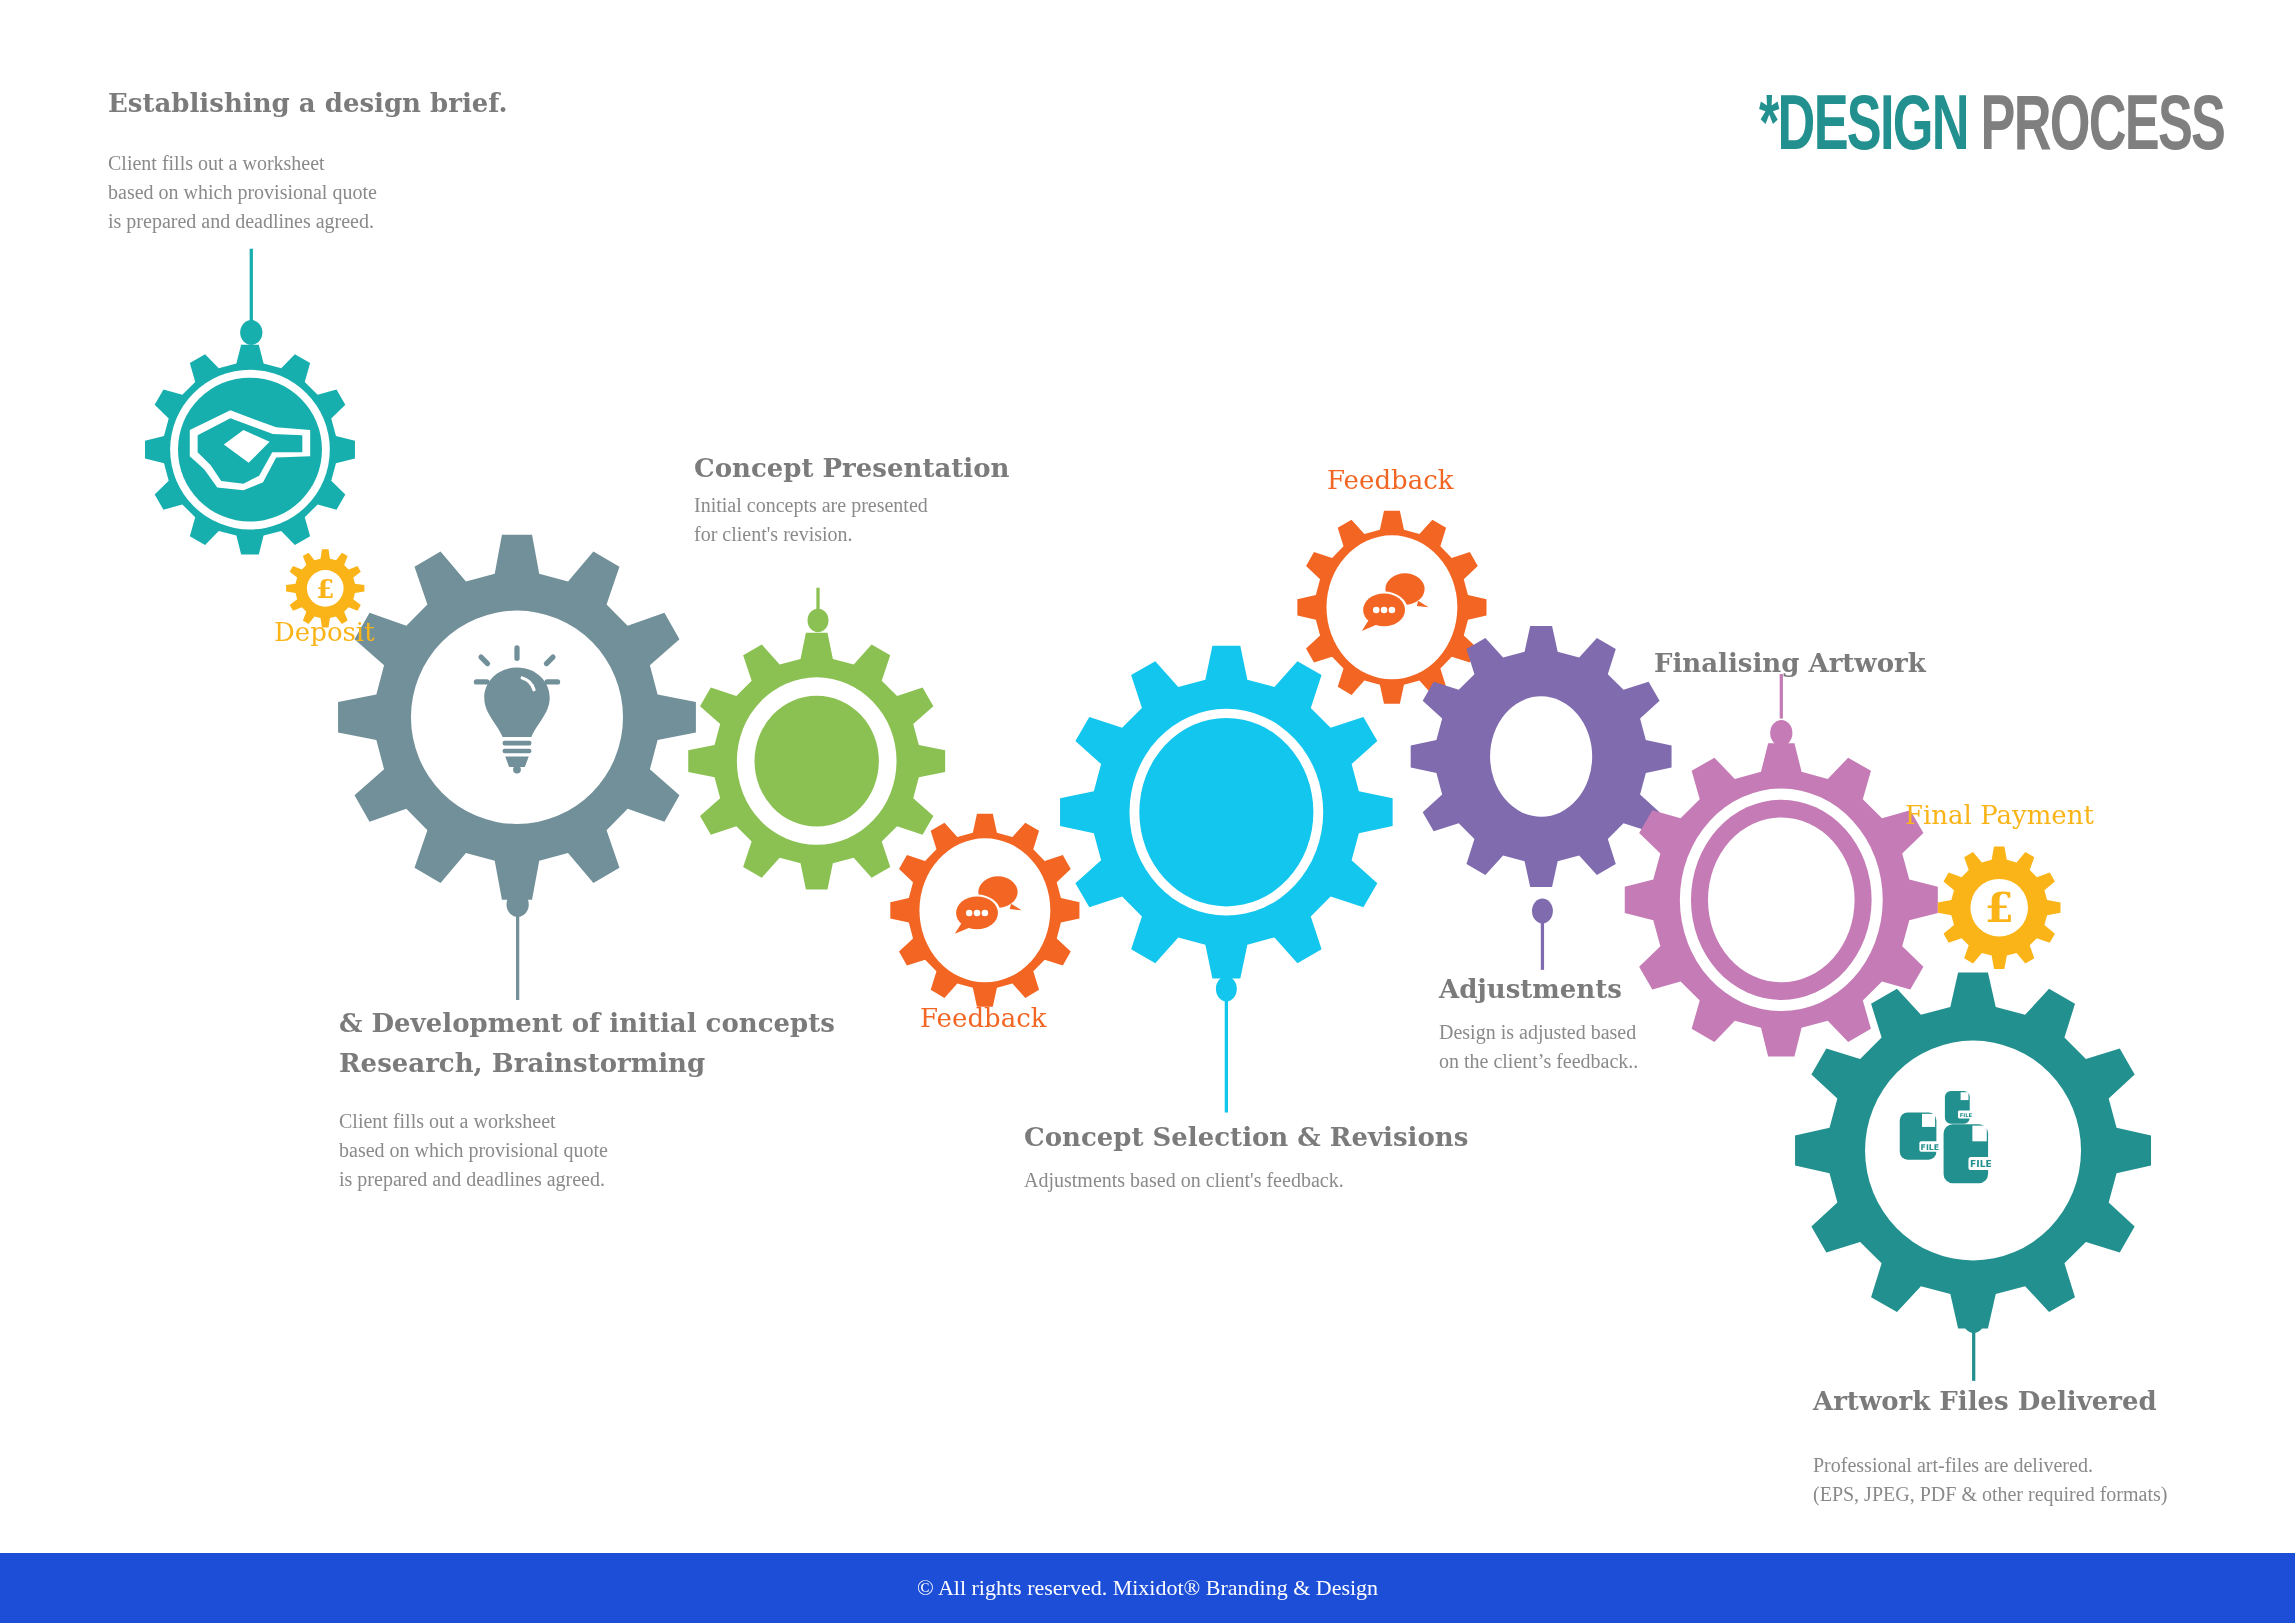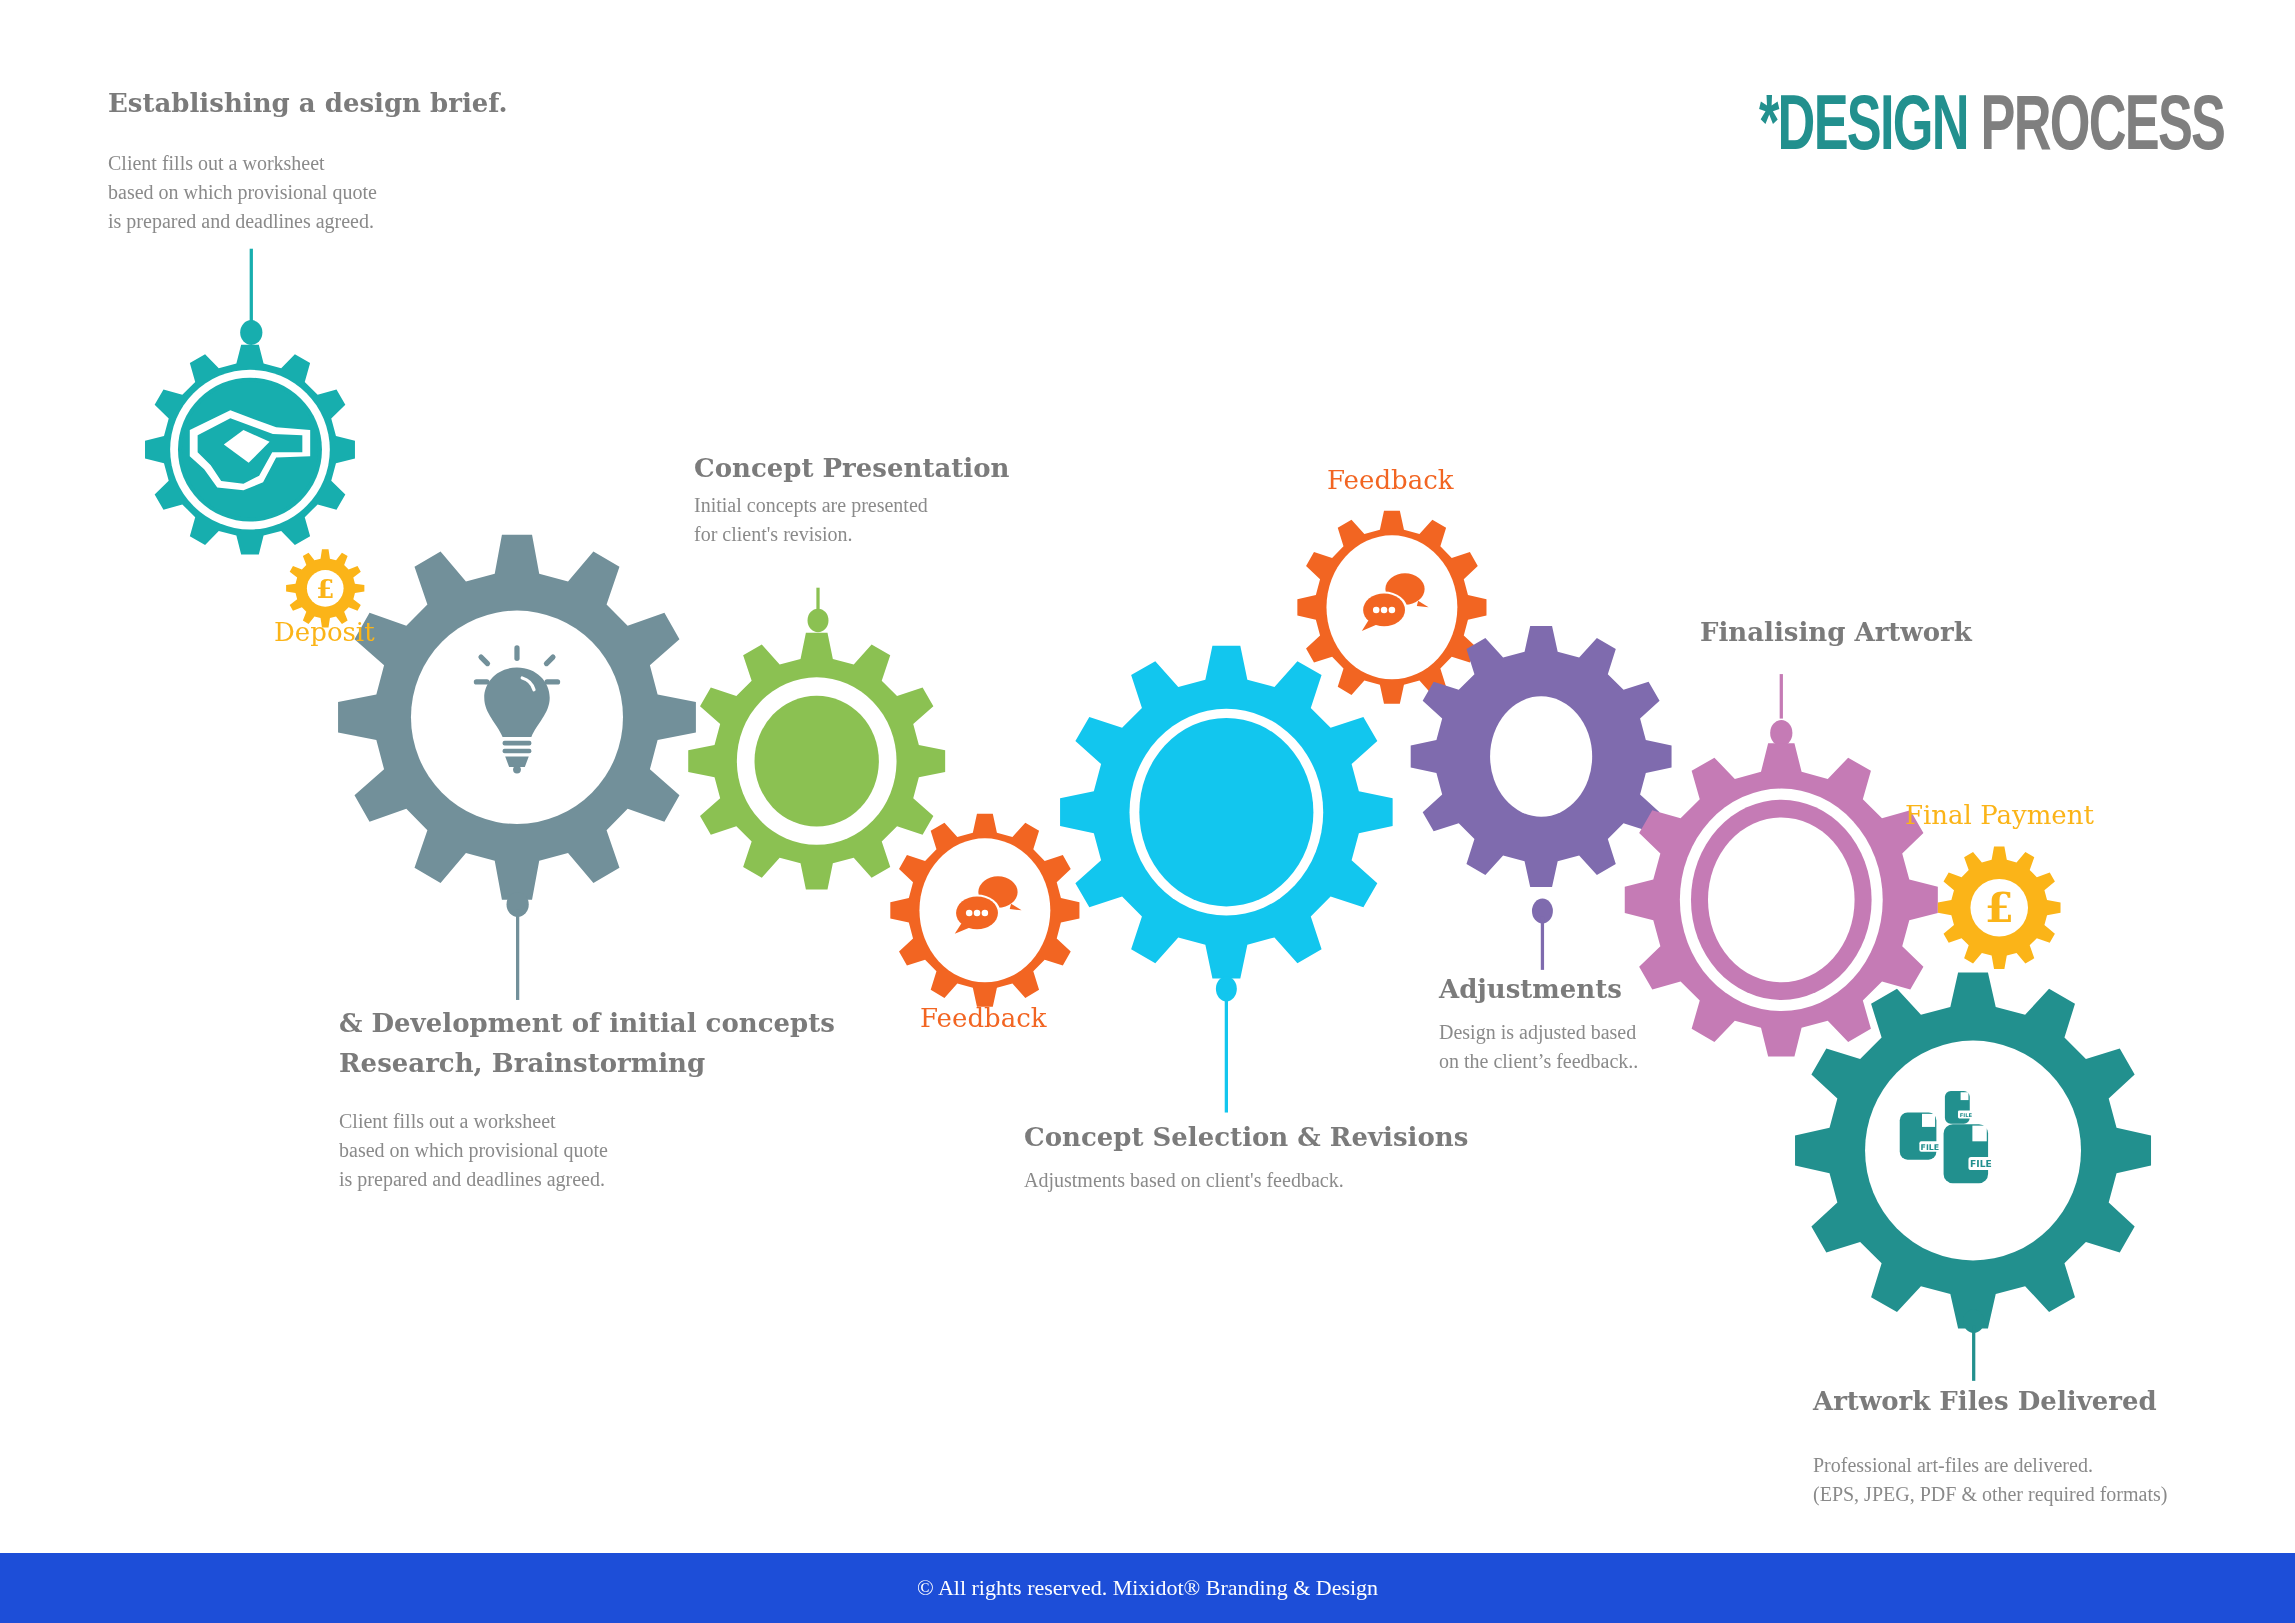--- a/index.html
+++ b/index.html
@@ -215,21 +215,21 @@
 </div>
 
 <div class="abs colored-label" style="left:1327px; top:465px; color:#f26522;">Feedback</div>
 
 <div class="abs heading" style="left:1439px; top:970px;text-align:center;">Adjustments</div>
 <div class="abs desc" style="left:1439px; top:1018px;">
   <div>Design is adjusted based</div>
   <div>on the client’s feedback..</div>
 </div>
 
-<div class="abs heading" style="left:1654px; top:613px;margin-left:46px;">Finalising Artwork</div>
+<div class="abs heading" style="left:1654px; top:644px;">Finalising Artwork</div>
 
 <div class="abs colored-label" style="left:1905px; top:800px; color:#fbb418;">Final Payment</div>
 
 <div class="abs heading" style="left:1813px; top:1382px;">Artwork Files Delivered</div>
 <div class="abs desc" style="left:1813px; top:1432px;margin-top:19px;">
   <div>Professional art-files are delivered.</div>
   <div>(EPS, JPEG, PDF &amp; other required formats)</div>
 </div>
 
 <div class="abs footer">

